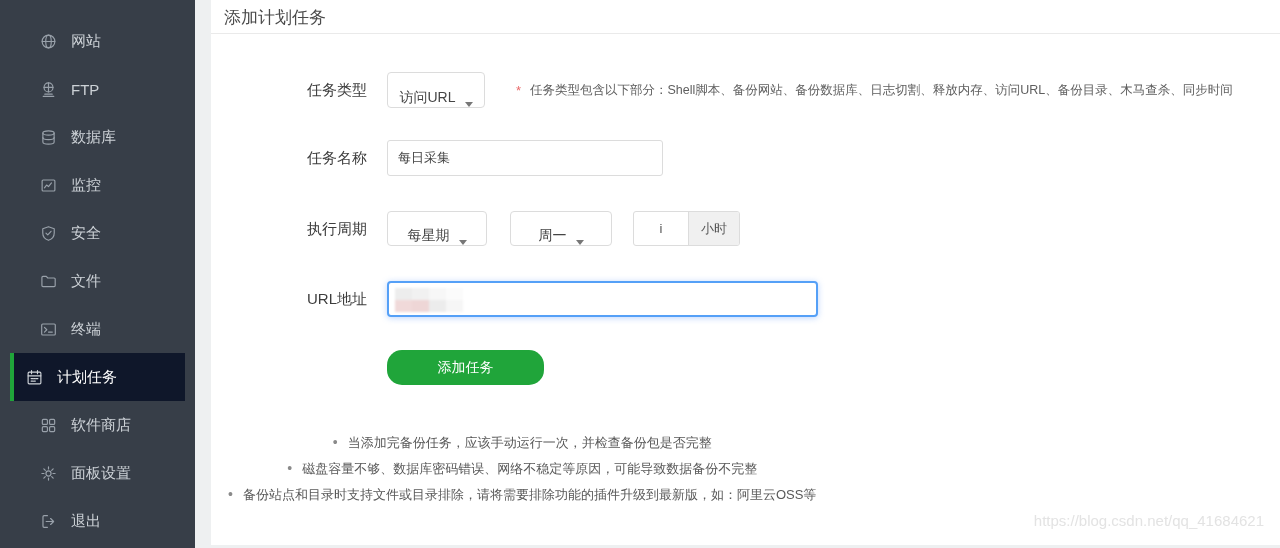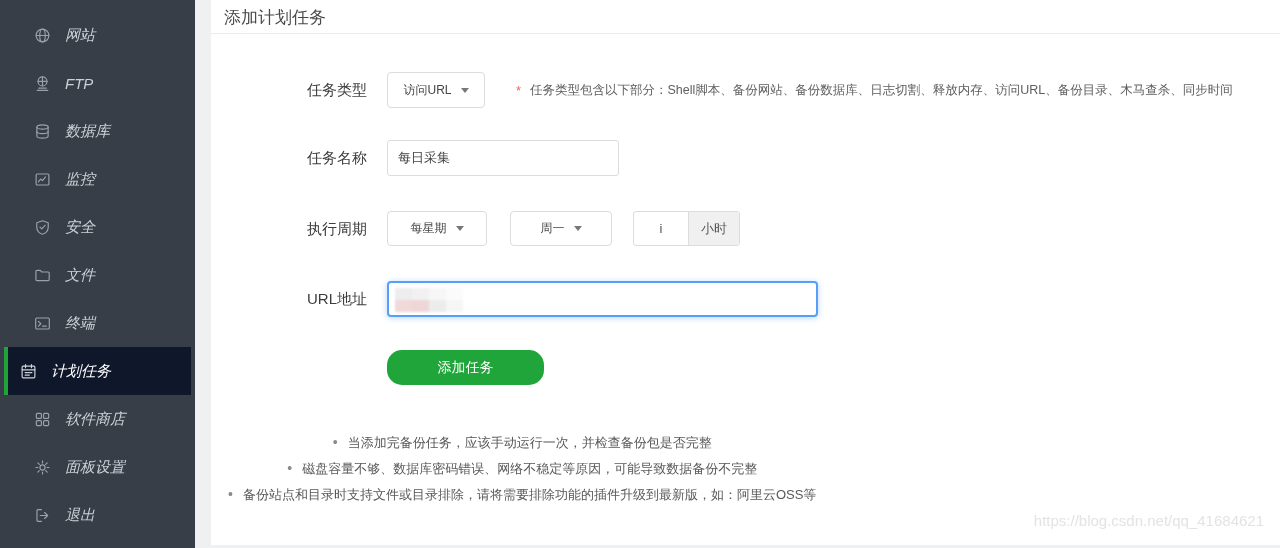--- a/index.html
+++ b/index.html
@@ -1,50 +1,50 @@
 <!DOCTYPE html>
 <html><head>
 <meta charset="utf-8">
 <style>
   html,body{margin:0;padding:0;}
   body{font-family:"Liberation Sans","DejaVu Sans",sans-serif;}
   .page{position:relative;width:1280px;height:548px;background:#eef0f1;overflow:hidden;}
 
   
   .sidebar{position:absolute;left:0;top:0;width:195px;height:548px;background:#373e48;}
-  .menu{list-style:none;margin:4px;padding:7px 0 0 0;font-style:italic;}
+  .menu{list-style:none;margin:10px;padding:7px 0 0 0;}
   .side-item{position:relative;height:48px;display:flex;align-items:center;padding-left:30px;
     color:#ccd1d6;font-size:15px;cursor:pointer;}
   .side-item .bar{position:absolute;left:0;top:0;width:4px;height:100%;background:transparent;}
   .side-item .icon{width:17px;height:17px;margin-right:14px;color:#99a1aa;display:inline-flex;}
   .side-item .icon svg{display:block;}
   .side-item.active{background:#0f172a;color:#ffffff;padding-left:16px;}
   .side-item.active .icon{color:#ced3d8;}
   .side-item.active .bar{background:#20a53a;}
 
   
   .content{position:absolute;left:211px;top:0;width:1069px;height:545px;background:#ffffff;}
   .page-title{position:absolute;left:13px;top:6px;font-size:17px;color:#4a4a4a;}
   .header-line{position:absolute;left:0;top:33px;width:100%;height:1px;background:#eaeaea;}
 
   .row-label{position:absolute;left:0;width:156px;text-align:right;font-size:15px;color:#3d3d3d;}
   .lbl-type{top:81px;} .lbl-name{top:149px;} .lbl-cycle{top:220px;} .lbl-url{top:290px;}
 
   .dd{position:absolute;height:36px;box-sizing:border-box;border:1px solid #dcdcdc;border-radius:4px;
-    background:#fff;display:flex;align-items:center;justify-content:center;font-size:12px;color:#454545;cursor:pointer;}
+    background:#fff;display:flex;align-items:flex-end;justify-content:center;font-size:14px;color:#454545;cursor:pointer;}
   .caret{width:0;height:0;border-left:4px solid transparent;border-right:4px solid transparent;
     border-top:5px solid #777;margin-left:9px;}
   .dd-type{left:176px;top:72px;width:98px;}
   .dd-period{left:176px;top:211px;width:100px;height:35px;}
   .dd-day{left:299px;top:211px;width:102px;height:35px;}
 
   .asterisk{position:absolute;left:305px;top:83px;font-size:13px;color:#e96a6a;}
   .hint{position:absolute;left:319px;top:72px;height:36px;line-height:36px;font-size:12.5px;color:#5e5e5e;white-space:nowrap;}
 
-  .text-input{position:absolute;left:176px;top:140px;width:232px;height:36px;box-sizing:border-box;
+  .text-input{position:absolute;left:176px;top:140px;width:276px;height:36px;box-sizing:border-box;
     border:1px solid #dcdcdc;border-radius:3px;display:flex;align-items:center;padding:0 10px;font-size:13px;color:#444;background:#fff;}
 
   .igroup{position:absolute;top:211px;height:35px;box-sizing:border-box;border:1px solid #dcdcdc;border-radius:3px;
     display:flex;overflow:hidden;background:#fff;}
   .ig-hour{left:422px;width:107px;} .ig-min{left:547px;width:107px;}
   .igroup .val{flex:1;display:flex;align-items:center;justify-content:center;font-size:13px;color:#555;}
   .igroup .addon{width:50px;background:#f0f0f0;border-left:1px solid #dcdcdc;display:flex;align-items:center;
     justify-content:center;font-size:13px;color:#555;}
 
   .url-input{position:absolute;left:176px;top:281px;width:431px;height:36px;box-sizing:border-box;

